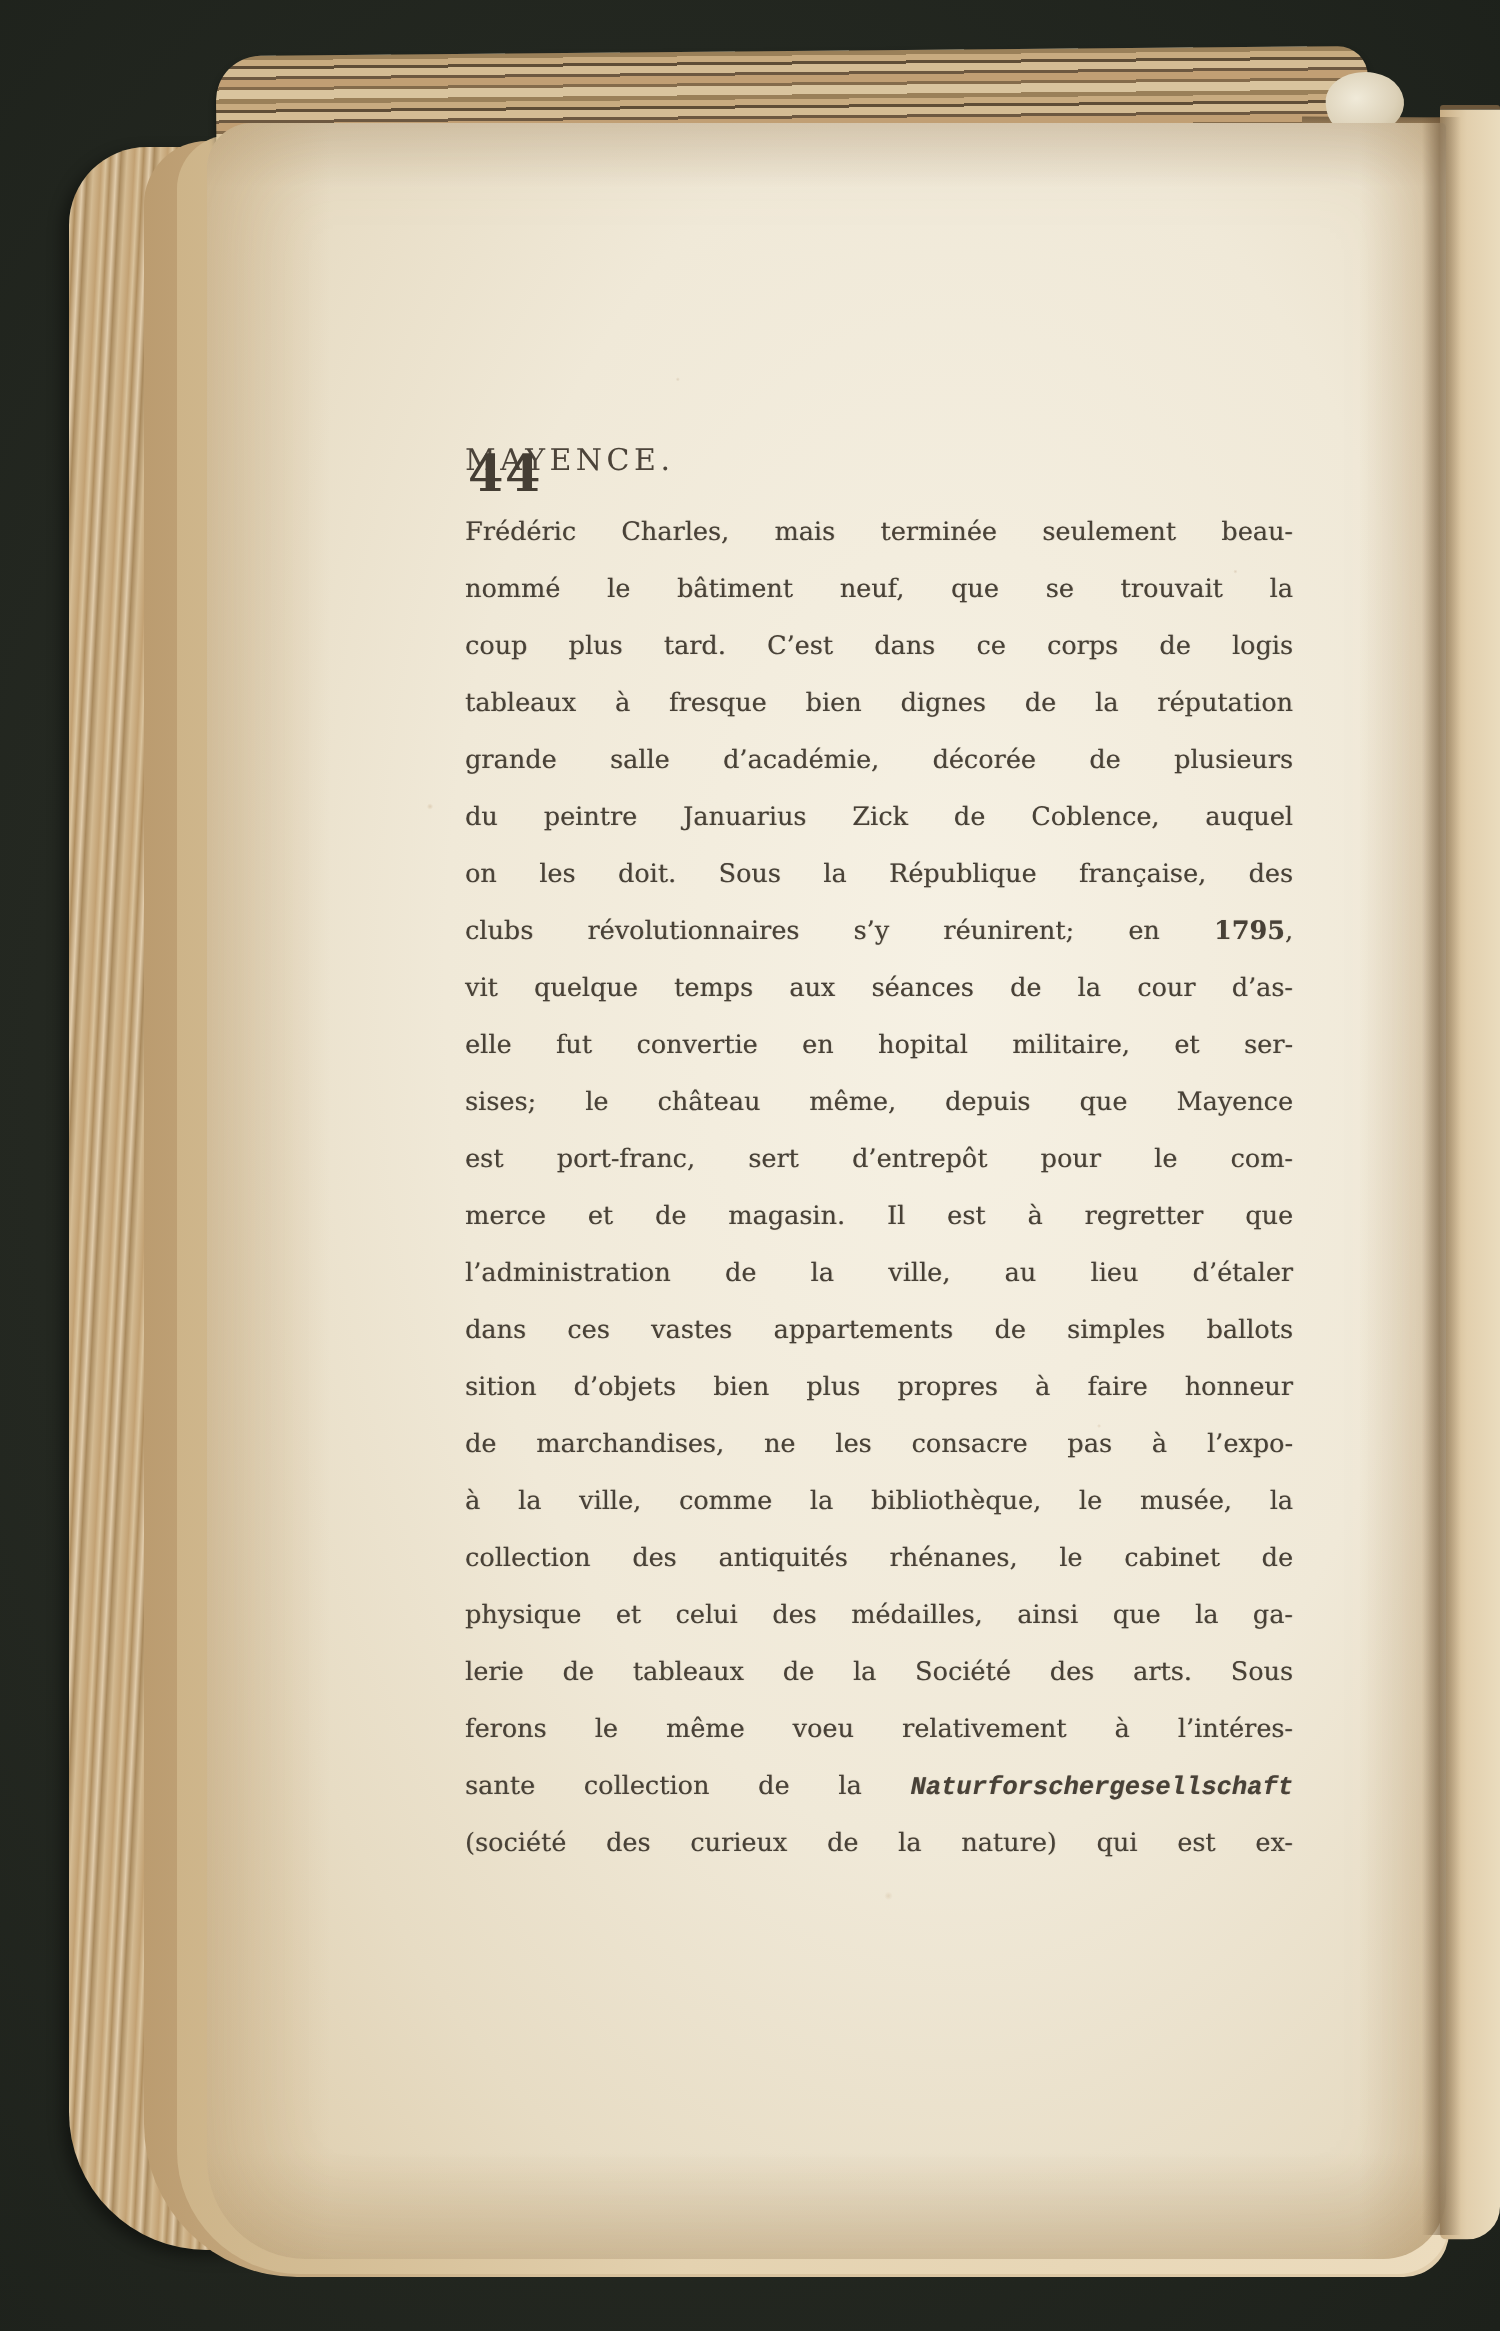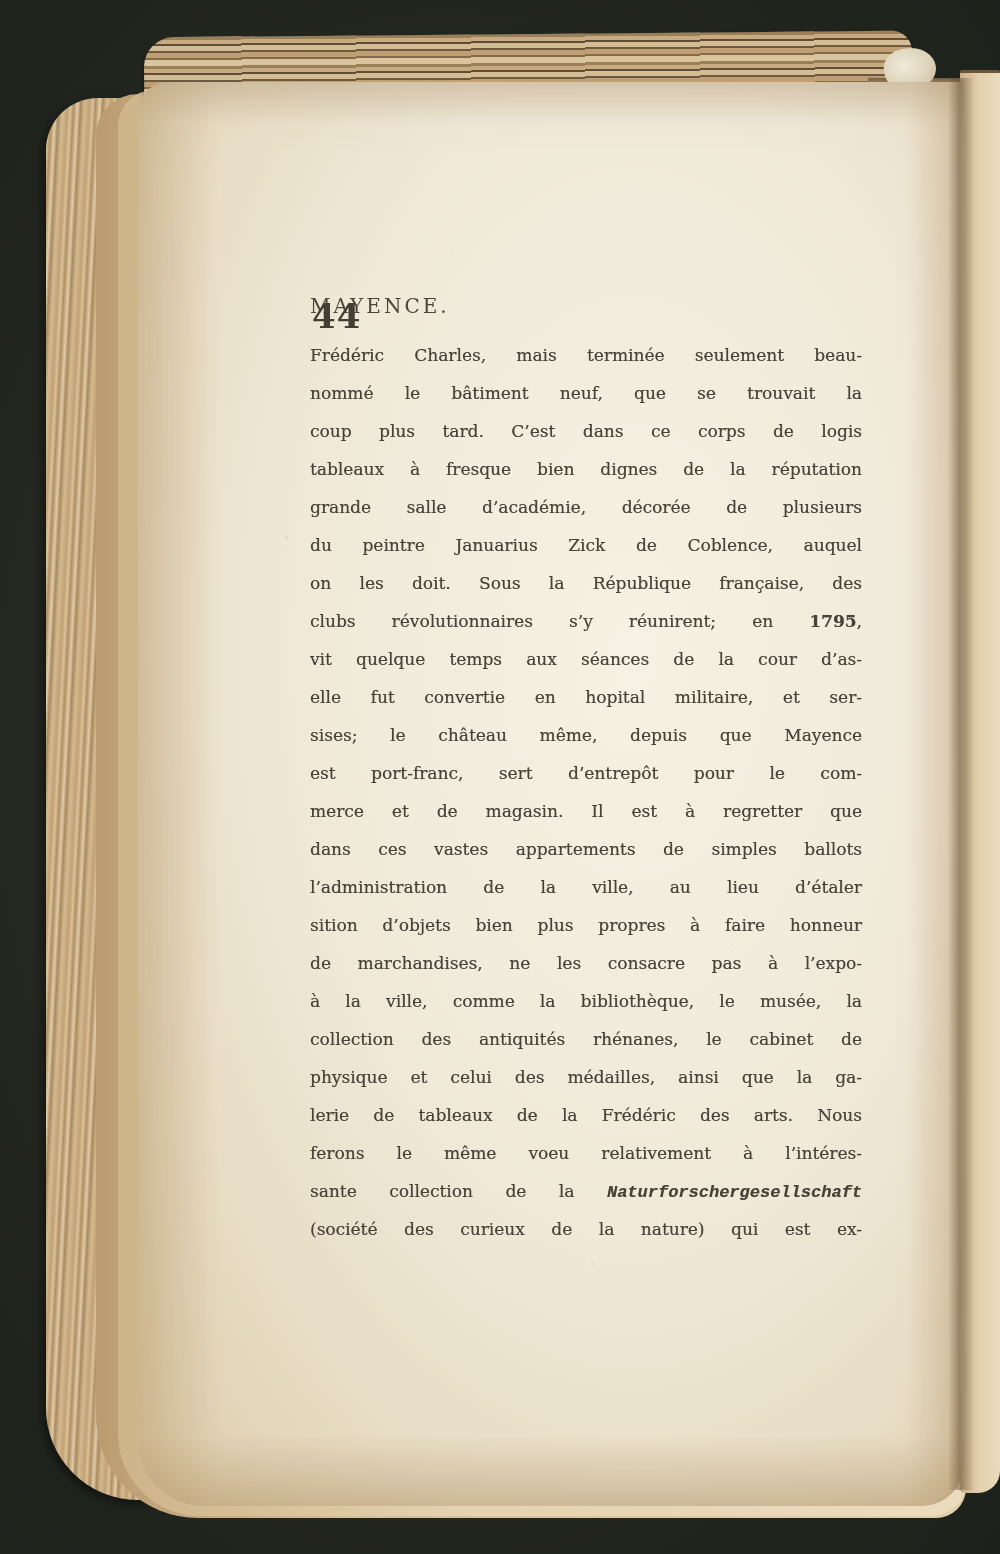--- a/index.html
+++ b/index.html
@@ -125,28 +125,28 @@
           <div class="line"><span>tableaux à fresque bien dignes de la réputation</span></div>
           <div class="line"><span>grande salle d’académie, décorée de plusieurs</span></div>
           <div class="line"><span>du peintre Januarius Zick de Coblence, auquel</span></div>
           <div class="line"><span>on les doit.  Sous la République française, des</span></div>
           <div class="line"><span>clubs révolutionnaires s’y réunirent; en </span><span class="seg-b">1795</span><span>,</span></div>
           <div class="line"><span>vit quelque temps aux séances de la cour d’as-</span></div>
           <div class="line"><span>elle fut convertie en hopital militaire, et ser-</span></div>
           <div class="line"><span>sises; le château même, depuis que Mayence</span></div>
           <div class="line"><span>est port-franc, sert d’entrepôt pour le com-</span></div>
           <div class="line"><span>merce et de magasin.  Il est à regretter que</span></div>
+          <div class="line"><span>l’administration de la ville, au lieu d’étaler</span></div>
           <div class="line"><span>dans ces vastes appartements de simples ballots</span></div>
-          <div class="line"><span>l’administration de la ville, au lieu d’étaler</span></div>
           <div class="line"><span>sition d’objets bien plus propres à faire honneur</span></div>
           <div class="line"><span>de marchandises, ne les consacre pas à l’expo-</span></div>
           <div class="line"><span>à la ville, comme la bibliothèque, le musée, la</span></div>
           <div class="line"><span>collection des antiquités rhénanes, le cabinet de</span></div>
           <div class="line"><span>physique et celui des médailles, ainsi que la ga-</span></div>
-          <div class="line"><span>lerie de tableaux de la Frédéric des arts.  Nous</span></div>
+          <div class="line"><span>lerie de tableaux de la Société des arts.  Sous</span></div>
           <div class="line"><span>ferons le même voeu relativement à l’intéres-</span></div>
           <div class="line"><span>sante collection de la </span><span class="seg-bi">Naturforschergesellschaft</span></div>
           <div class="line"><span>(société des curieux de la nature) qui est ex-</span></div>
         </div>
     </div>
   </div>
 
   <div class="gutter"></div>
 </div>
 

